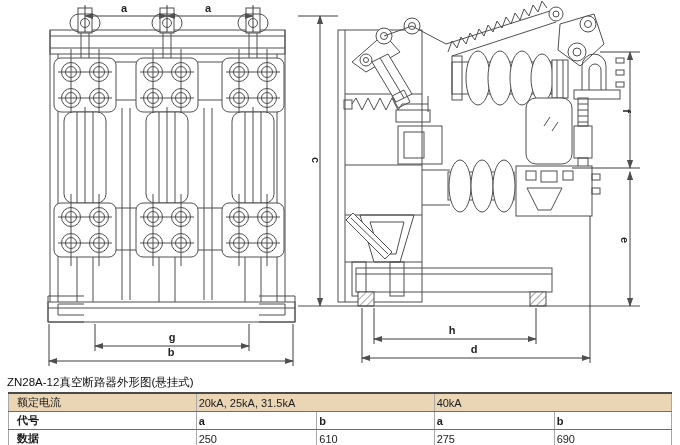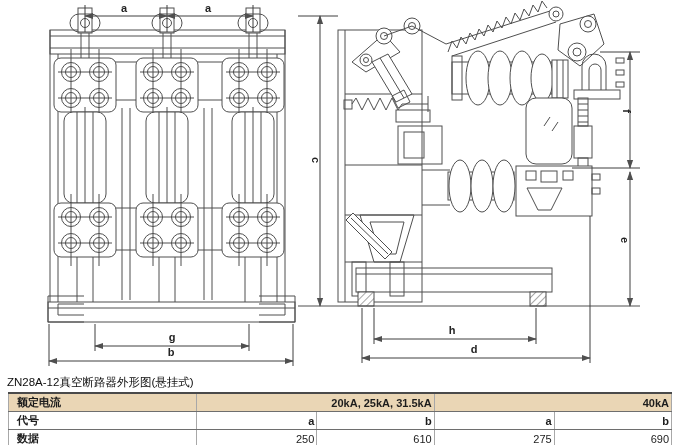--- a/index.html
+++ b/index.html
@@ -14,23 +14,23 @@
   #dwg marker path{fill:#4f4f4f;stroke:none;}
   #dwg pattern line{stroke:#4f4f4f;}
   #dwg pattern rect{fill:#ffffff;stroke:none;}
   #dwg .dim{stroke:#3f3f3f;stroke-width:1;}
   
   .caption{font-size:11.5px;font-weight:normal;color:#0e0e0e;margin:1px 0 2px 7px;letter-spacing:0;}
   table.spec{border-collapse:collapse;width:664px;margin-left:8px;table-layout:fixed;
              font-size:11px;color:#1c1c1c;}
   table.spec td{border-left:1px solid #a8a8a8;border-right:1px solid #a8a8a8;
                 border-top:1px solid #6e6e6e;border-bottom:1px solid #6e6e6e;
-                height:14px;padding:1px 2px;text-align:right;vertical-align:middle;}
+                height:14px;padding:1px 2px;text-align:left;vertical-align:middle;}
   table.spec{border-top:2px solid #4a4a4a;border-bottom:2px solid #3c3c3c;}
-  table.spec tr.hdr td{background:#ead6b5;font-weight:bold;}
+  table.spec tr.hdr td{background:#ead6b5;font-weight:normal;}
   table.spec td.lbl{text-align:left;padding-left:8px;font-weight:bold;}
   table.spec tr.codes td{font-weight:bold;margin-left:24px;}
 </style>
 </head>
 <body>
 
 <svg id="dwg" width="680" height="374" viewBox="0 0 680 374">
   <defs>
     <marker id="arr" viewBox="0 0 10 10" refX="9" refY="5" markerWidth="9" markerHeight="9" orient="auto-start-reverse">
         <path d="M0,1.5 L10,5 L0,8.5 Z"></path>

